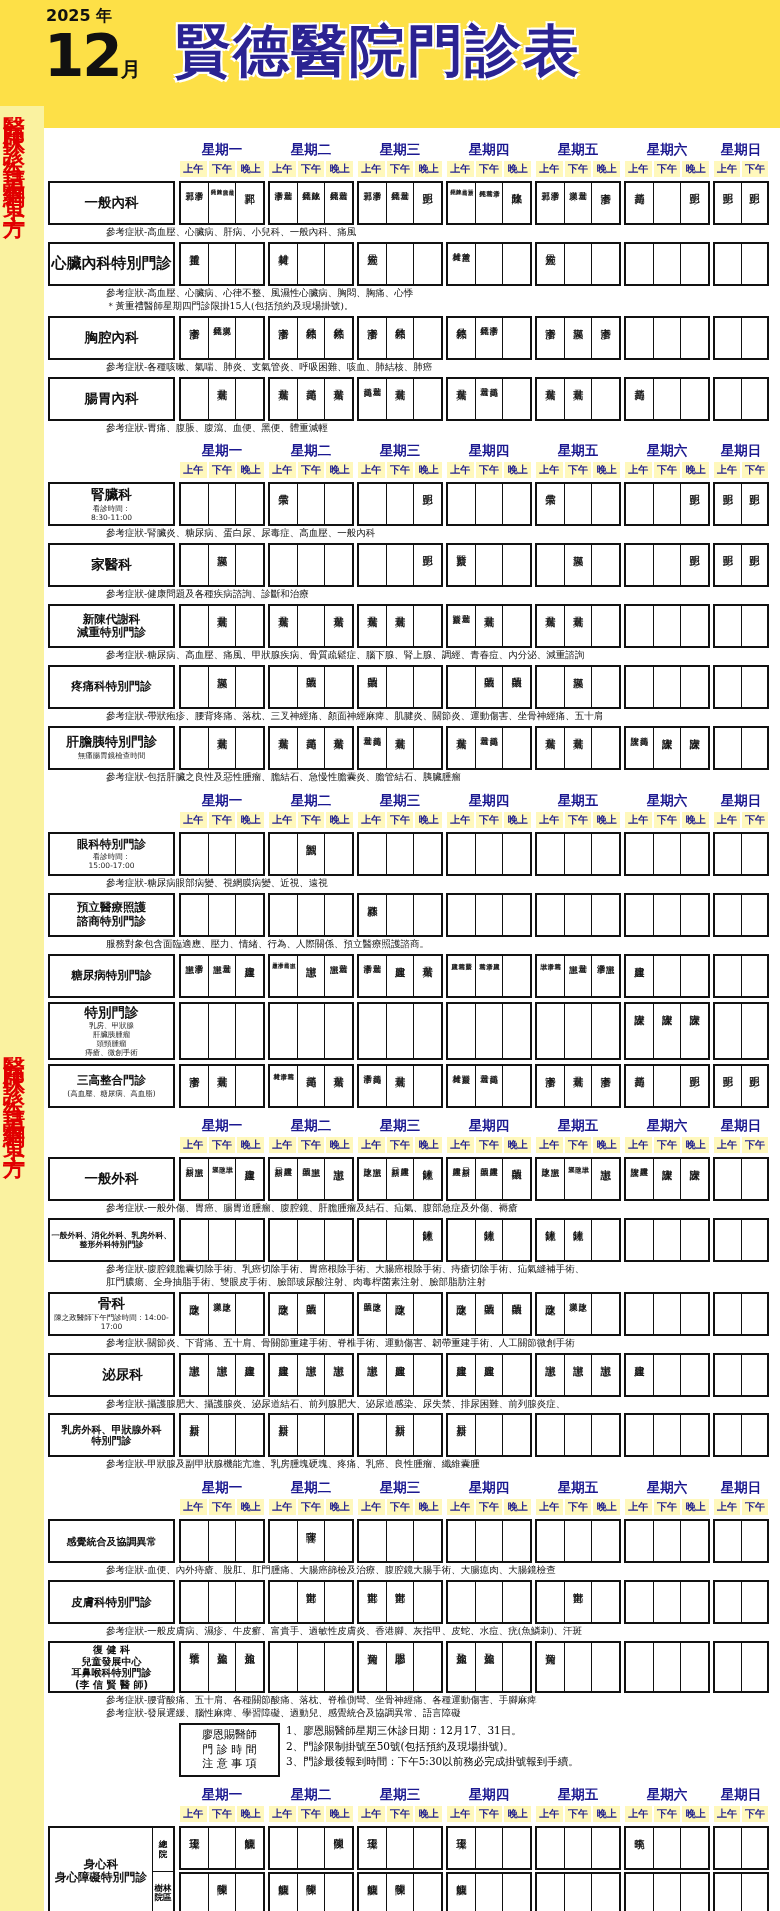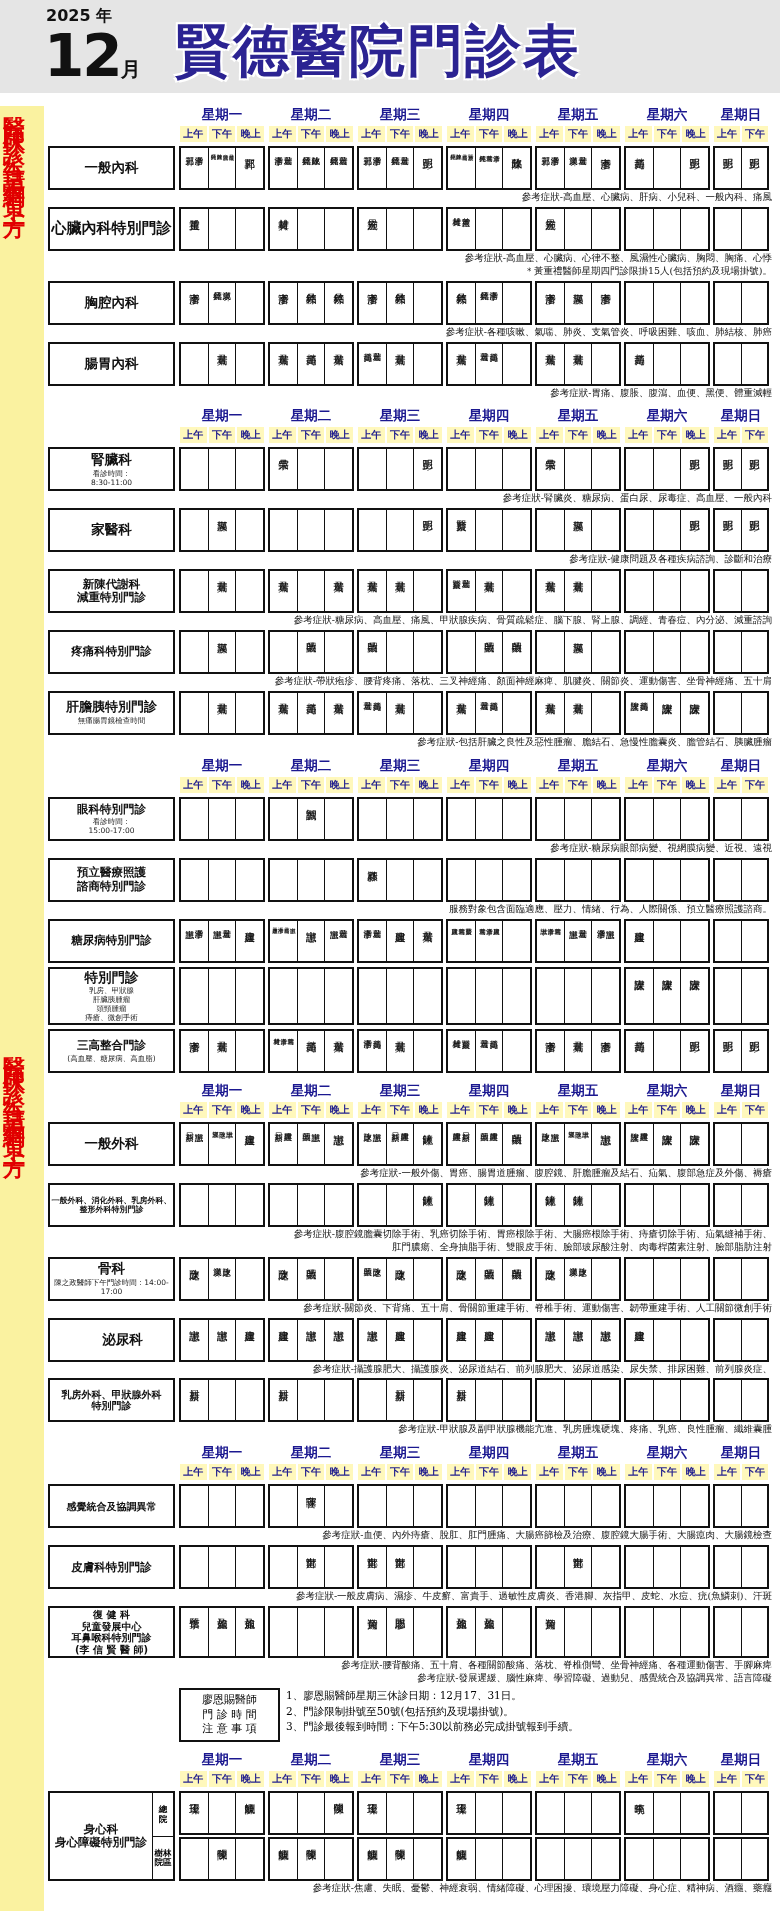--- a/index.html
+++ b/index.html
@@ -2,21 +2,21 @@
 <html lang="zh-Hant"><head>
 <meta charset="utf-8">
 <style>
   * { margin:0; padding:0; box-sizing:border-box; }
   html,body { width:780px; }
   body {
     height:1911px; background:#ffffff; overflow:hidden;
     font-family:"DejaVu Sans","Liberation Sans",sans-serif;
   }
   
-  .masthead { position:relative; height:93px; background:#e5e5e5; }
+  .masthead { position:relative; height:128px; background:#fde047; }
   .year { position:absolute; left:46px; top:6px; font-size:16px; font-weight:bold; color:#111; }
   .month { position:absolute; left:44px; top:22px; color:#111; }
   .month .mv { font-size:58px; font-weight:bold; letter-spacing:-2px; }
   .month .mu { font-size:20px; font-weight:bold; }
   .main-title {
     position:absolute; left:175px; top:14px;
     font-size:56px; font-weight:bold; color:#2B2392; letter-spacing:2px;
     text-shadow:2px 2px 0 #fff,-2px -2px 0 #fff,2px -2px 0 #fff,-2px 2px 0 #fff;
     white-space:nowrap;
   }
@@ -57,21 +57,21 @@
   .cell { flex:1; min-height:40px; border-right:1px solid #111; display:flex; justify-content:center; padding-top:2px; }
   .cell:last-child { border-right:none; }
   .dname {
     writing-mode:vertical-lr; text-orientation:upright; white-space:pre-line;
     color:#111; line-height:1.08; letter-spacing:0;
     font-family:"DejaVu Serif","Liberation Serif",serif;
   }
   .n1 { font-size:10.5px; } .n2 { font-size:8.5px; } .n3 { font-size:6.5px; } .n4 { font-size:5.5px; }
   
   .note { margin:1px 0 0 58px; font-size:9.5px; color:#111; line-height:1.25;
-          font-family:"DejaVu Serif","Liberation Serif",serif;text-align:right; }
+          font-family:"DejaVu Serif","Liberation Serif",serif; }
   
   .notice { display:flex; align-items:flex-start; margin:4px 0 2px 131px; }
   .notice-label { border:2px solid #111; padding:3px 21px; font-size:11px; text-align:center;
                   white-space:pre-line; line-height:1.35; font-family:"DejaVu Serif","Liberation Serif",serif; }
   .notice-items { margin-left:6px; font-size:10.5px; line-height:1.5;
                   font-family:"DejaVu Serif","Liberation Serif",serif; }
 </style>
 </head>
 <body>
 

